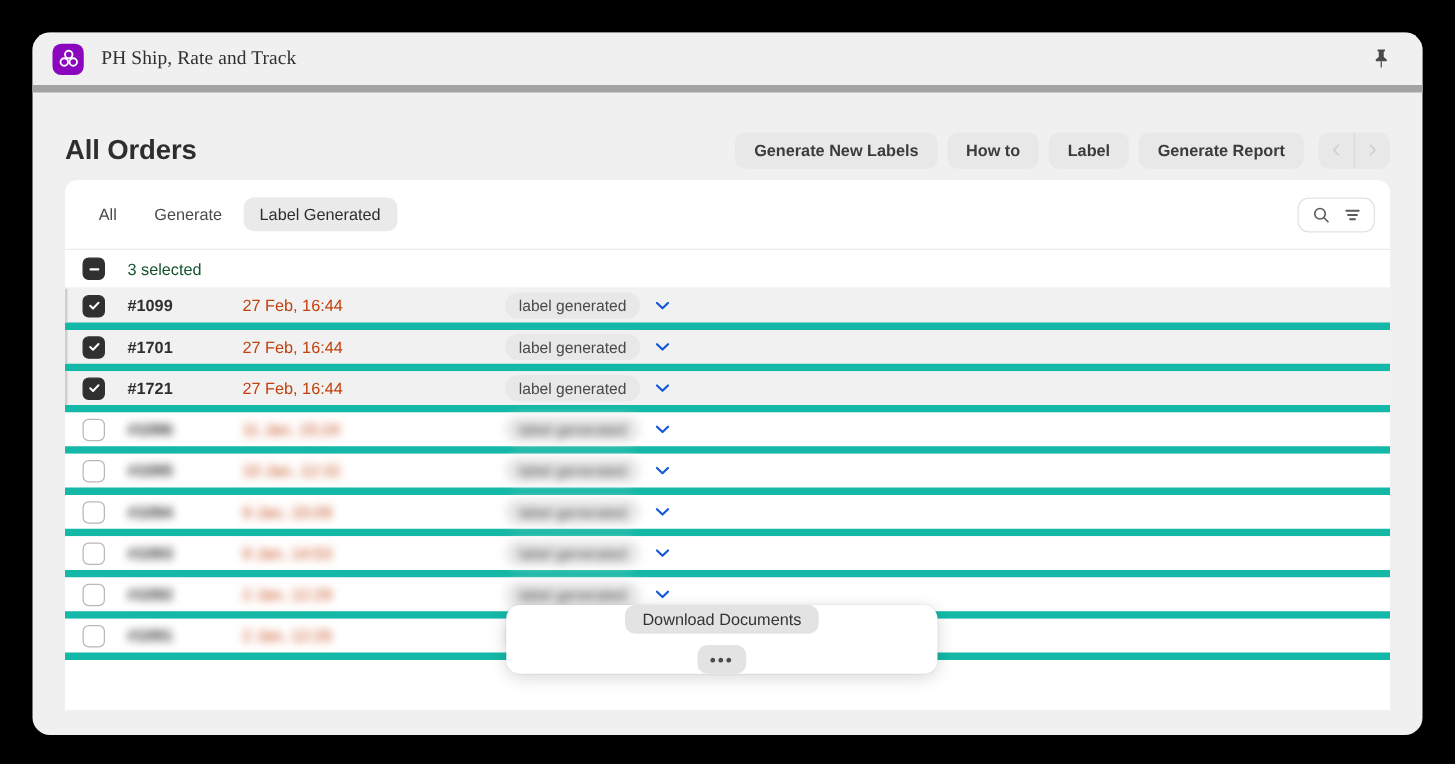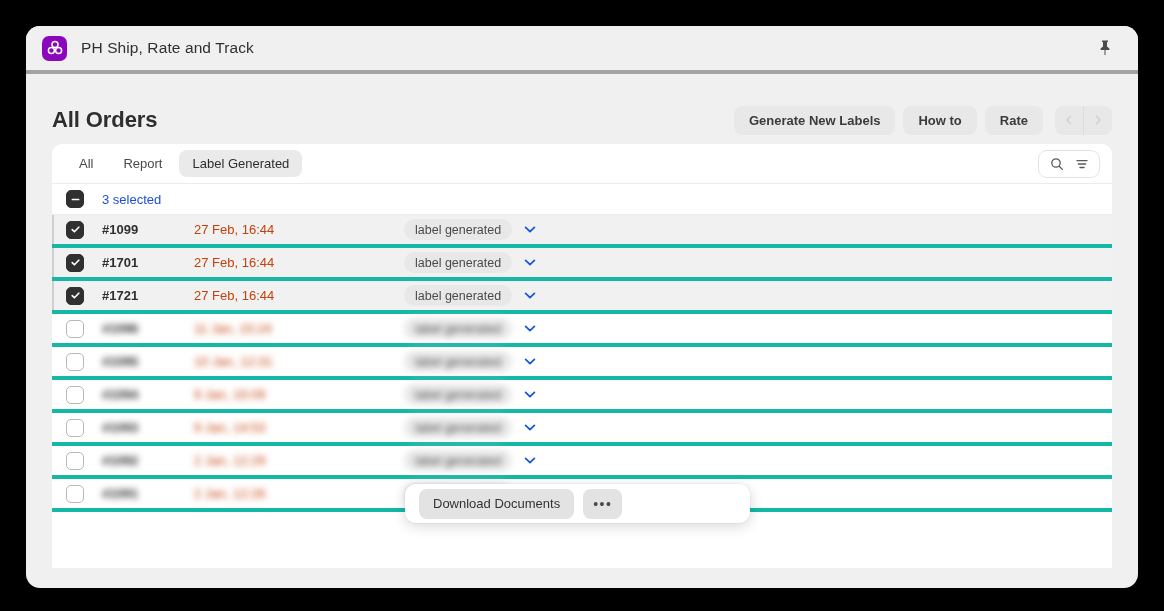--- a/index.html
+++ b/index.html
@@ -32,24 +32,25 @@
     border-radius: 14px;
     overflow: hidden;
     box-shadow: 0 2px 18px rgba(0,0,0,0.35);
   }
 
   
   .titlebar {
     position: relative;
     height: 48px;
     background: #f0f0f0;
-    border-bottom: 4px solid #a3a3a3;
+    border-bottom: 6px solid #a3a3a3;
     display: flex;
     align-items: center;
     padding: 0 18px 0 16px;
+    font-family: Liberation Serif, serif;
   }
   .app-logo {
     width: 25px;
     height: 25px;
     border-radius: 7px;
     background: #8a07bd;
     display: flex;
     align-items: center;
     justify-content: center;
     flex: 0 0 auto;
@@ -141,21 +142,21 @@
     left: 26px;
     top: 118px;
     width: 1060px;
     height: 424px;
     background: #ffffff;
     border-radius: 10px 10px 0 0;
     overflow: hidden;
   }
 
   .tabbar {
-    height: 40px;
+    height: 56px;
     display: flex;
     align-items: center;
     padding: 0 24px 0 14px;
     border-bottom: 1px solid #ececec;
     position: relative;
   }
   .tab {
     height: 27px;
     padding: 0 13px;
     border-radius: 8px;
@@ -204,21 +205,21 @@
     height: 31px;
     display: flex;
     align-items: center;
     padding-left: 14px;
     border-bottom: 1px solid #ececec;
     background: #ffffff;
   }
   .selectall-label {
     margin-left: 18px;
     font-size: 13px;
-    color: #1d4ed8;
+    color: #14532d;
   }
 
   
   .cb {
     width: 18px;
     height: 18px;
     border-radius: 5px;
     flex: 0 0 auto;
     display: flex;
     align-items: center;
@@ -237,21 +238,21 @@
     display: block;
   }
 
   
   .rows { position: relative; }
   .row {
     height: 33px;
     display: flex;
     align-items: center;
     padding-left: 14px;
-    border-bottom: 4px solid #14b8a6;
+    border-bottom: 6px solid #14b8a6;
     background: #ffffff;
     position: relative;
   }
   .row.selected {
     background: #f1f1f1;
   }
   .row.selected::before {
     content: "";
     position: absolute;
     left: 0; top: 0; bottom: 0;
@@ -301,29 +302,30 @@
     -webkit-filter: blur(3.4px);
     user-select: none;
   }
 
   
   .action-popover {
     position: absolute;
     left: 405px;
     top: 484px;
     width: 345px;
-    height: 39px;
+    height: 55px;
     background: #ffffff;
     border-radius: 11px;
     box-shadow: 0 3px 14px rgba(0,0,0,0.16), 0 0 0 1px rgba(0,0,0,0.03);
     display: flex;
     align-items: center;
     padding: 0 14px;
     gap: 9px;
     z-index: 30;
+    flex-direction: column;
   }
   .abtn {
     background: #e3e3e3;
     border: none;
     border-radius: 8px;
     height: 30px;
     padding: 0 14px;
     font-family: "Liberation Sans", sans-serif;
     font-size: 13px;
     color: #333333;
@@ -371,42 +373,43 @@
           <rect x="7.5" y="11" width="1" height="5" fill="#4b4b4b"></rect>
         </svg>
       </span>
     </div>
 
     <div class="page-header">
       <div class="page-title">All Orders</div>
       <div class="header-actions">
         <button class="hbtn">Generate New Labels</button>
         <button class="hbtn">How to</button>
-        <button class="hbtn">Rate</button>
+        <button class="hbtn">Label</button>
+        <button class="hbtn">Generate Report</button>
         <div class="pager">
           <button class="pager-btn">
             <svg width="10" height="12" viewBox="0 0 10 12" aria-hidden="true">
               <path d="M6.6 2.2L3 6l3.6 3.8" fill="none" stroke="#cfcfcf" stroke-width="1.3" stroke-linecap="round" stroke-linejoin="round"></path>
             </svg>
           </button>
           <span class="pager-divider"></span>
           <button class="pager-btn">
             <svg width="10" height="12" viewBox="0 0 10 12" aria-hidden="true">
               <path d="M3.4 2.2L7 6l-3.6 3.8" fill="none" stroke="#cfcfcf" stroke-width="1.3" stroke-linecap="round" stroke-linejoin="round"></path>
             </svg>
           </button>
         </div>
       </div>
     </div>
 
     <div class="panel">
 
       <div class="tabbar">
         <button class="tab">All</button>
-        <button class="tab">Report</button>
+        <button class="tab">Generate</button>
         <button class="tab active">Label Generated</button>
 
         <div class="tool-group">
           <button class="tool-btn">
             <svg width="14" height="14" viewBox="0 0 14 14" aria-hidden="true">
               <circle cx="6" cy="6" r="4.2" fill="none" stroke="#5a5a5a" stroke-width="1.3"></circle>
               <path d="M9.2 9.2L12.4 12.4" stroke="#5a5a5a" stroke-width="1.3" stroke-linecap="round"></path>
             </svg>
           </button>
           <button class="tool-btn">

